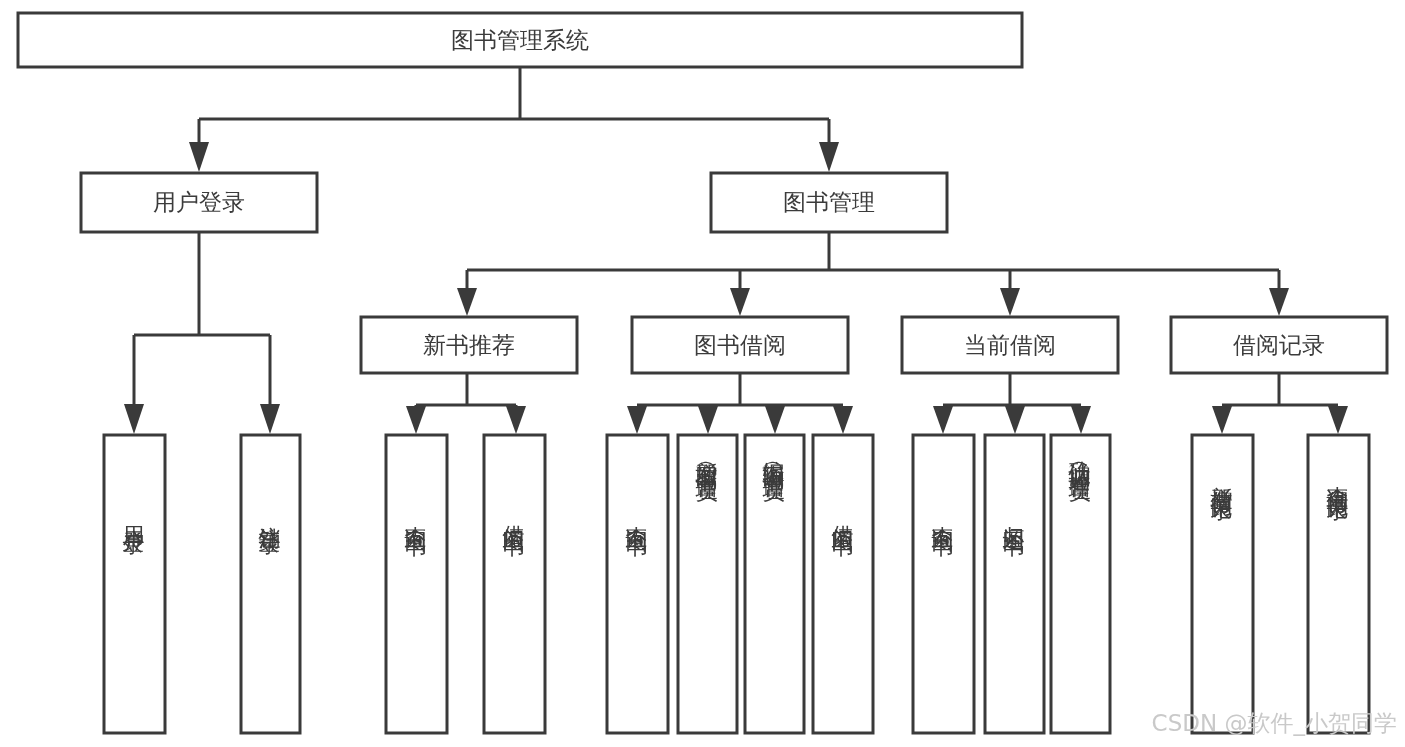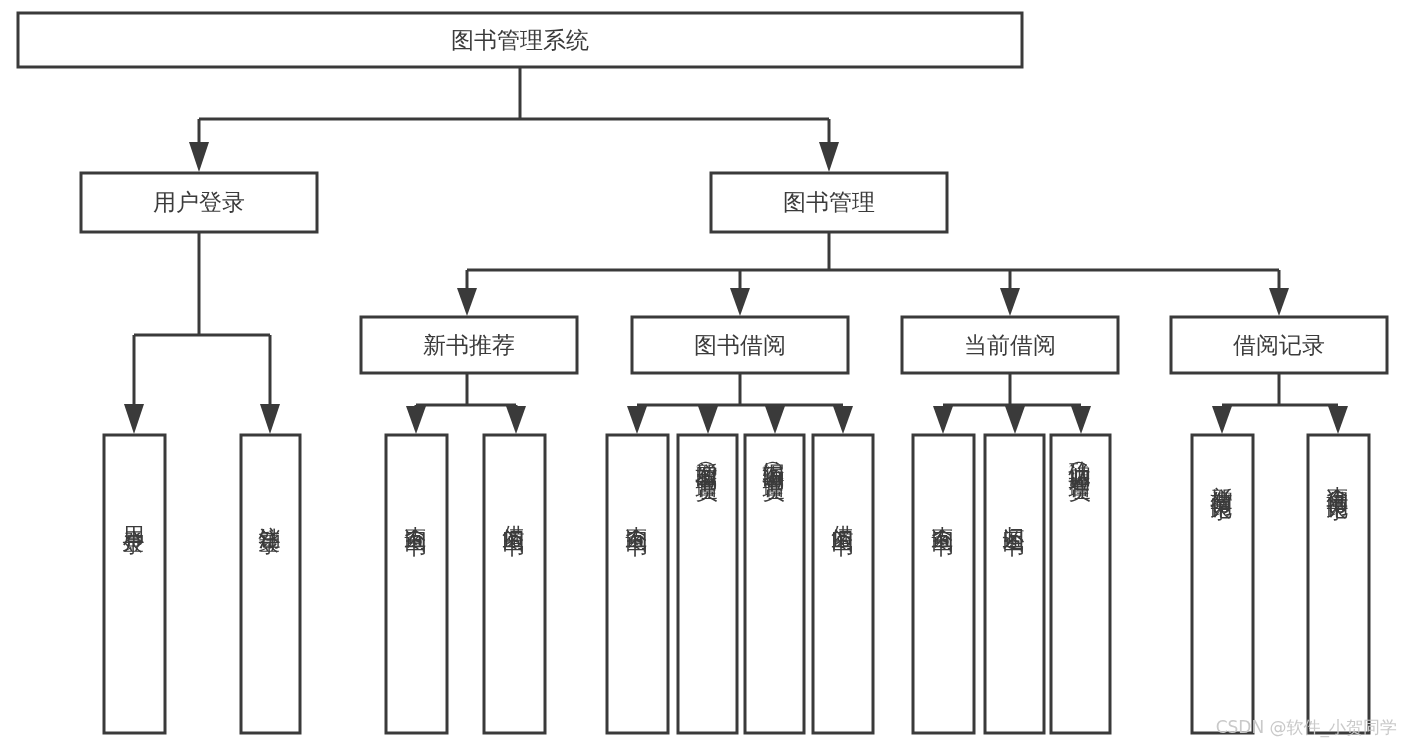--- a/index.html
+++ b/index.html
@@ -47,21 +47,21 @@
     fill: none;
   }
   .arrow-head {
     fill: #3a3a3a;
   }
   .watermark {
     position: absolute;
     right: 8px;
     bottom: 8px;
     color: #c9c9c9;
-    font-size: 17px;
+    font-size: 23px;
     font-family: "DejaVu Sans", "Liberation Sans", sans-serif;
     white-space: nowrap;
     pointer-events: none;
     margin-left: 22px;
   }
 </style>
 </head>
 <body>
 
 <svg id="diagram-root" viewBox="0 0 1405 747">

